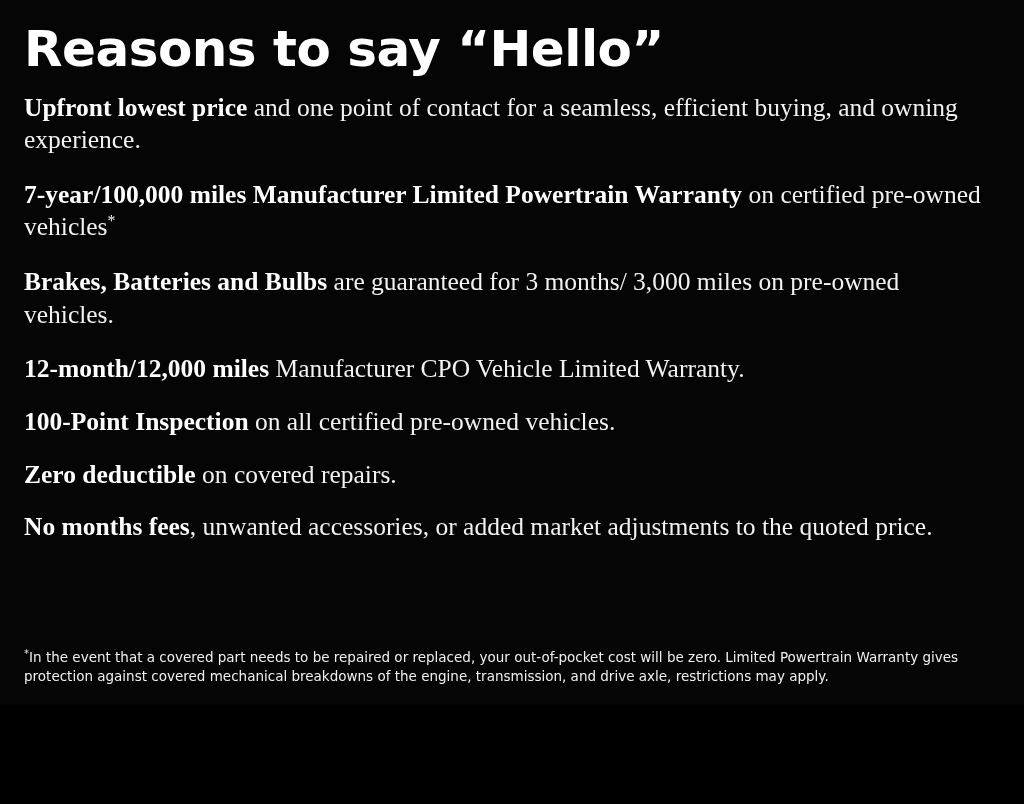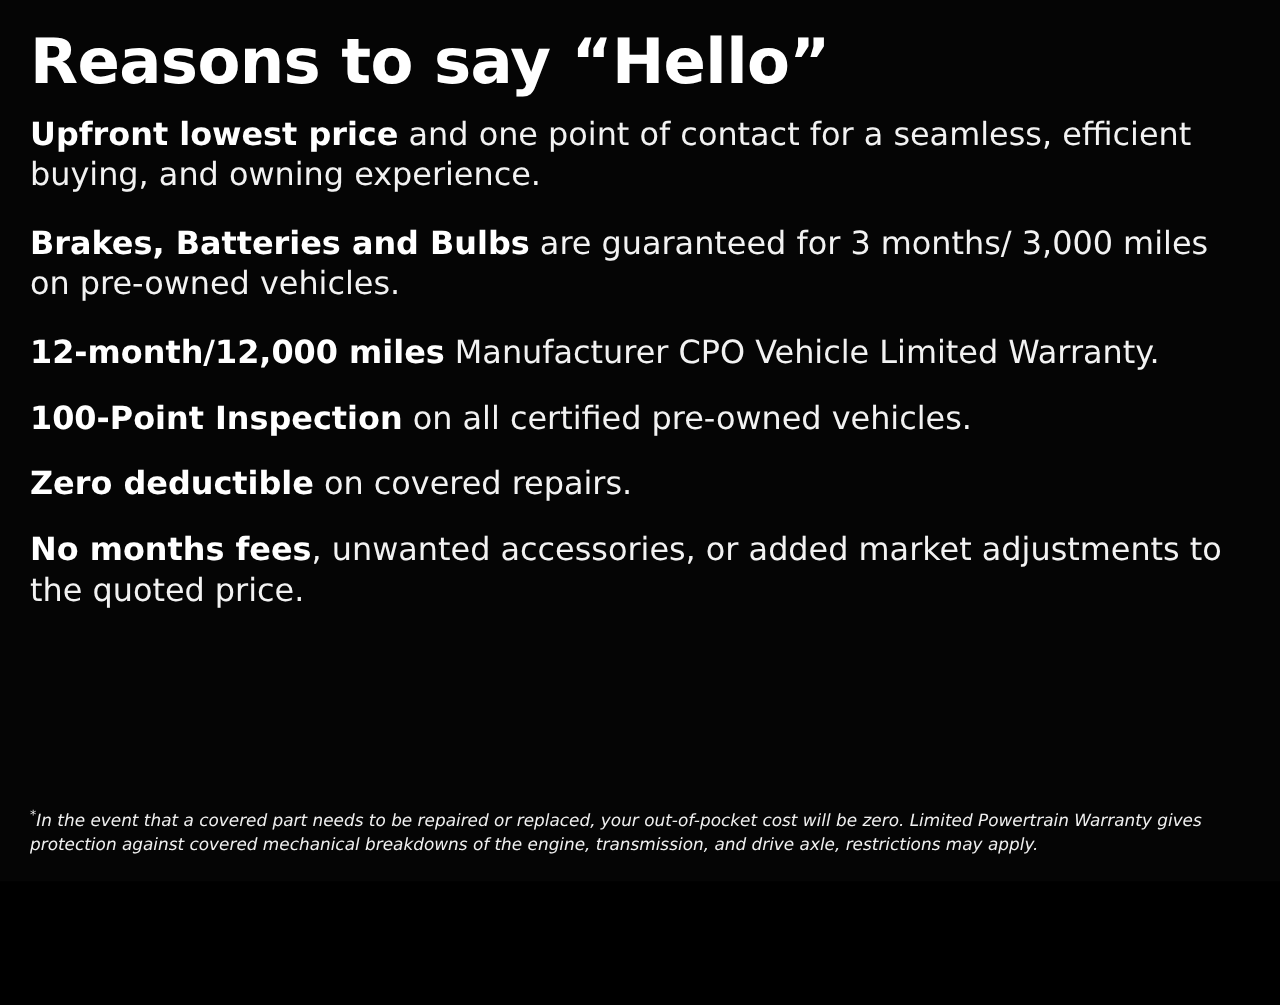--- a/index.html
+++ b/index.html
@@ -34,20 +34,21 @@
     margin: 0;
     padding: 0;
     list-style: none;
   }
   .bullet {
     font-size: 25.5px;
     line-height: 1.28;
     margin: 0 0 22px 0;
     color: #f2f2f2;
     max-width: 960px;
+    font-family: Liberation Serif, serif;
   }
   .bullet.tight {
     margin-bottom: 20px;
   }
   .bullet b {
     font-weight: bold;
     color: #ffffff;
   }
   sup.star {
     font-size: 0.62em;
@@ -55,41 +56,43 @@
     line-height: 0;
   }
   .footnote {
     position: absolute;
     left: 24px;
     right: 24px;
     bottom: 18px;
     font-size: 13.5px;
     line-height: 1.45;
     color: #f0f0f0;
-    font-style: italic;
   }
   .footnote sup {
     font-size: 0.75em;
     vertical-align: super;
     line-height: 0;
   }
 </style>
 </head>
 <body>
 
 <div class="slide">
 
   <h1 class="title">Reasons to say “Hello”</h1>
 
   <ul class="bullets">
 
     <li class="bullet">
       <b>Upfront lowest price</b><span> and one point of contact for a seamless, efficient buying, and owning experience.</span>
     </li>
 
+    <li class="bullet">
+      <b>7-year/100,000 miles Manufacturer Limited Powertrain Warranty</b><span> on certified pre-owned vehicles</span><sup class="star">*</sup>
+    </li>
 
     <li class="bullet">
       <b>Brakes, Batteries and Bulbs</b><span> are guaranteed for 3 months/ 3,000 miles on pre-owned vehicles.</span>
     </li>
 
     <li class="bullet tight">
       <b>12-month/12,000 miles</b><span> Manufacturer CPO Vehicle Limited Warranty.</span>
     </li>
 
 

